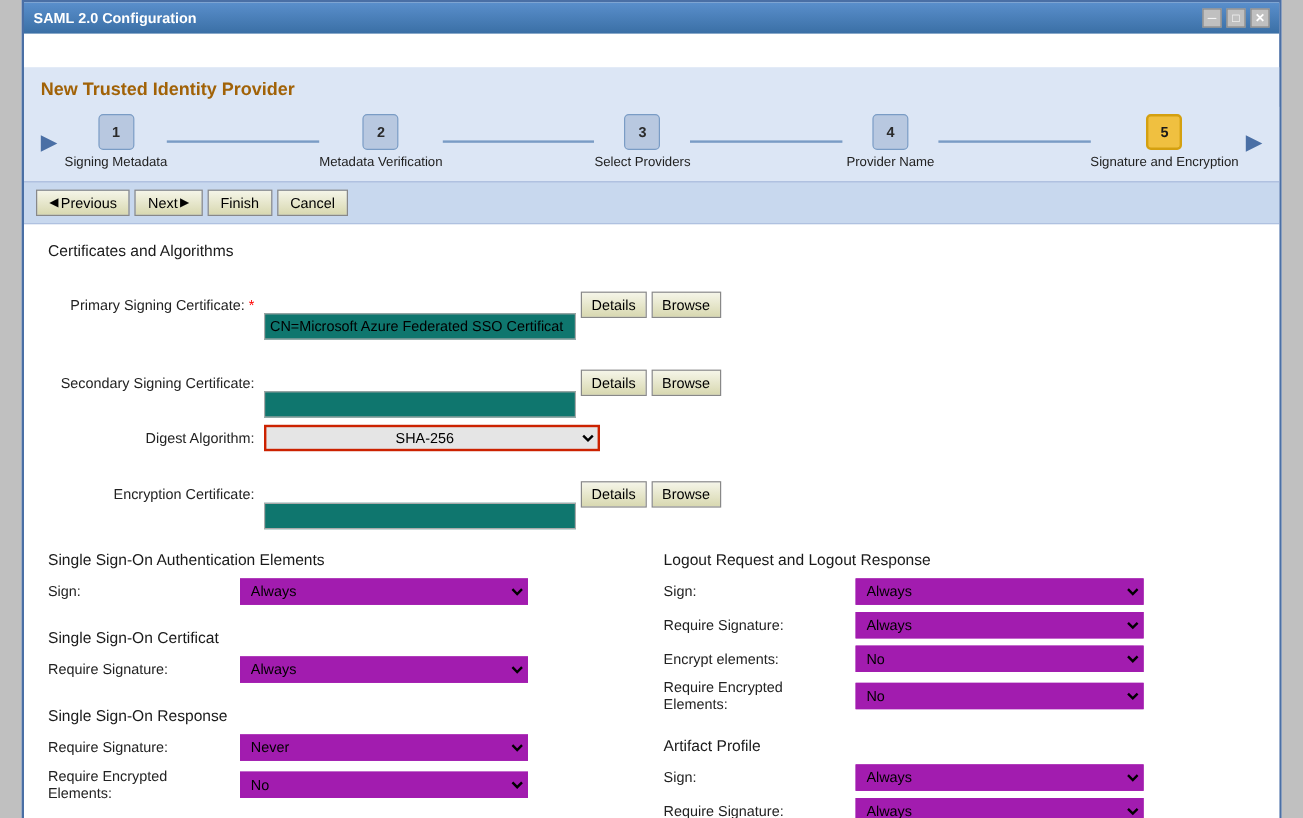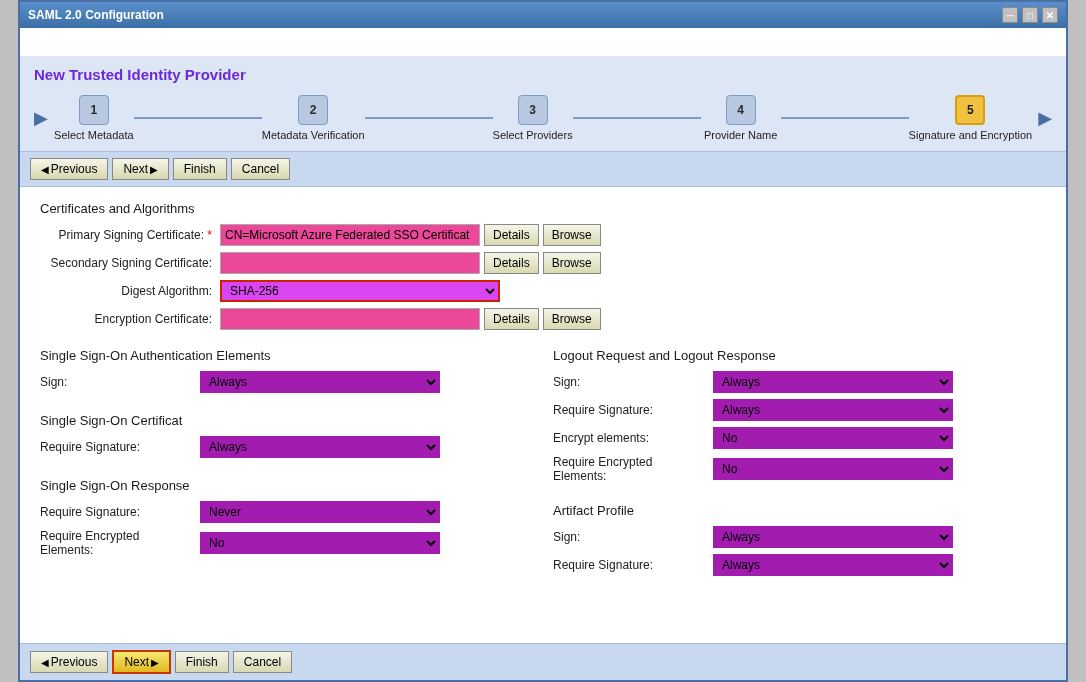--- a/index.html
+++ b/index.html
@@ -48,21 +48,21 @@
       background: #dce6f5;
       flex: 1;
       display: flex;
       flex-direction: column;
     }
 
     .page-title {
       padding: 10px 30px 6px 14px;
       font-size: 15px;
       font-weight: bold;
-      color: #6d28d9;
+      color: #a16207;
     }
 
     .wizard-steps {
       display: flex;
       align-items: center;
       padding: 6px 14px 10px 14px;
       background: #dce6f5;
     }
 
     .step-arrow-start {
@@ -181,30 +181,32 @@
     .required {
       color: red;
     }
 
     .form-input {
       width: 280px;
       height: 22px;
       border: 1px solid #aaa;
       padding: 1px 4px;
       font-size: 12px;
-      background: #ec4899;
+      background: #0f766e;
+      margin-top: 37px;
     }
 
     .form-select {
       width: 280px;
       height: 22px;
       border: 2px solid #cc2200;
       padding: 0 4px;
       font-size: 12px;
-      background: #d946ef;
+      background: #e5e5e5;
+      text-align: center;
     }
 
     .btn-small {
       padding: 2px 8px;
       border: 1px solid #888;
       cursor: pointer;
       background: linear-gradient(to bottom, #f5f5e8, #d8d8b0);
       font-size: 12px;
       margin-left: 4px;
       height: 22px;
@@ -280,21 +282,21 @@
   <div class="content-area">
 
     <div class="page-title">New Trusted Identity Provider</div>
 
     <div class="wizard-steps">
       <span class="step-arrow-start">▶</span>
       <div class="step">
         <div class="step-circle">
           <span>1</span>
         </div>
-        <div class="step-label">Select Metadata</div>
+        <div class="step-label">Signing Metadata</div>
       </div>
       <div class="step-connector"></div>
       <div class="step">
         <div class="step-circle">
           <span>2</span>
         </div>
         <div class="step-label">Metadata Verification</div>
       </div>
       <div class="step-connector"></div>
       <div class="step">

